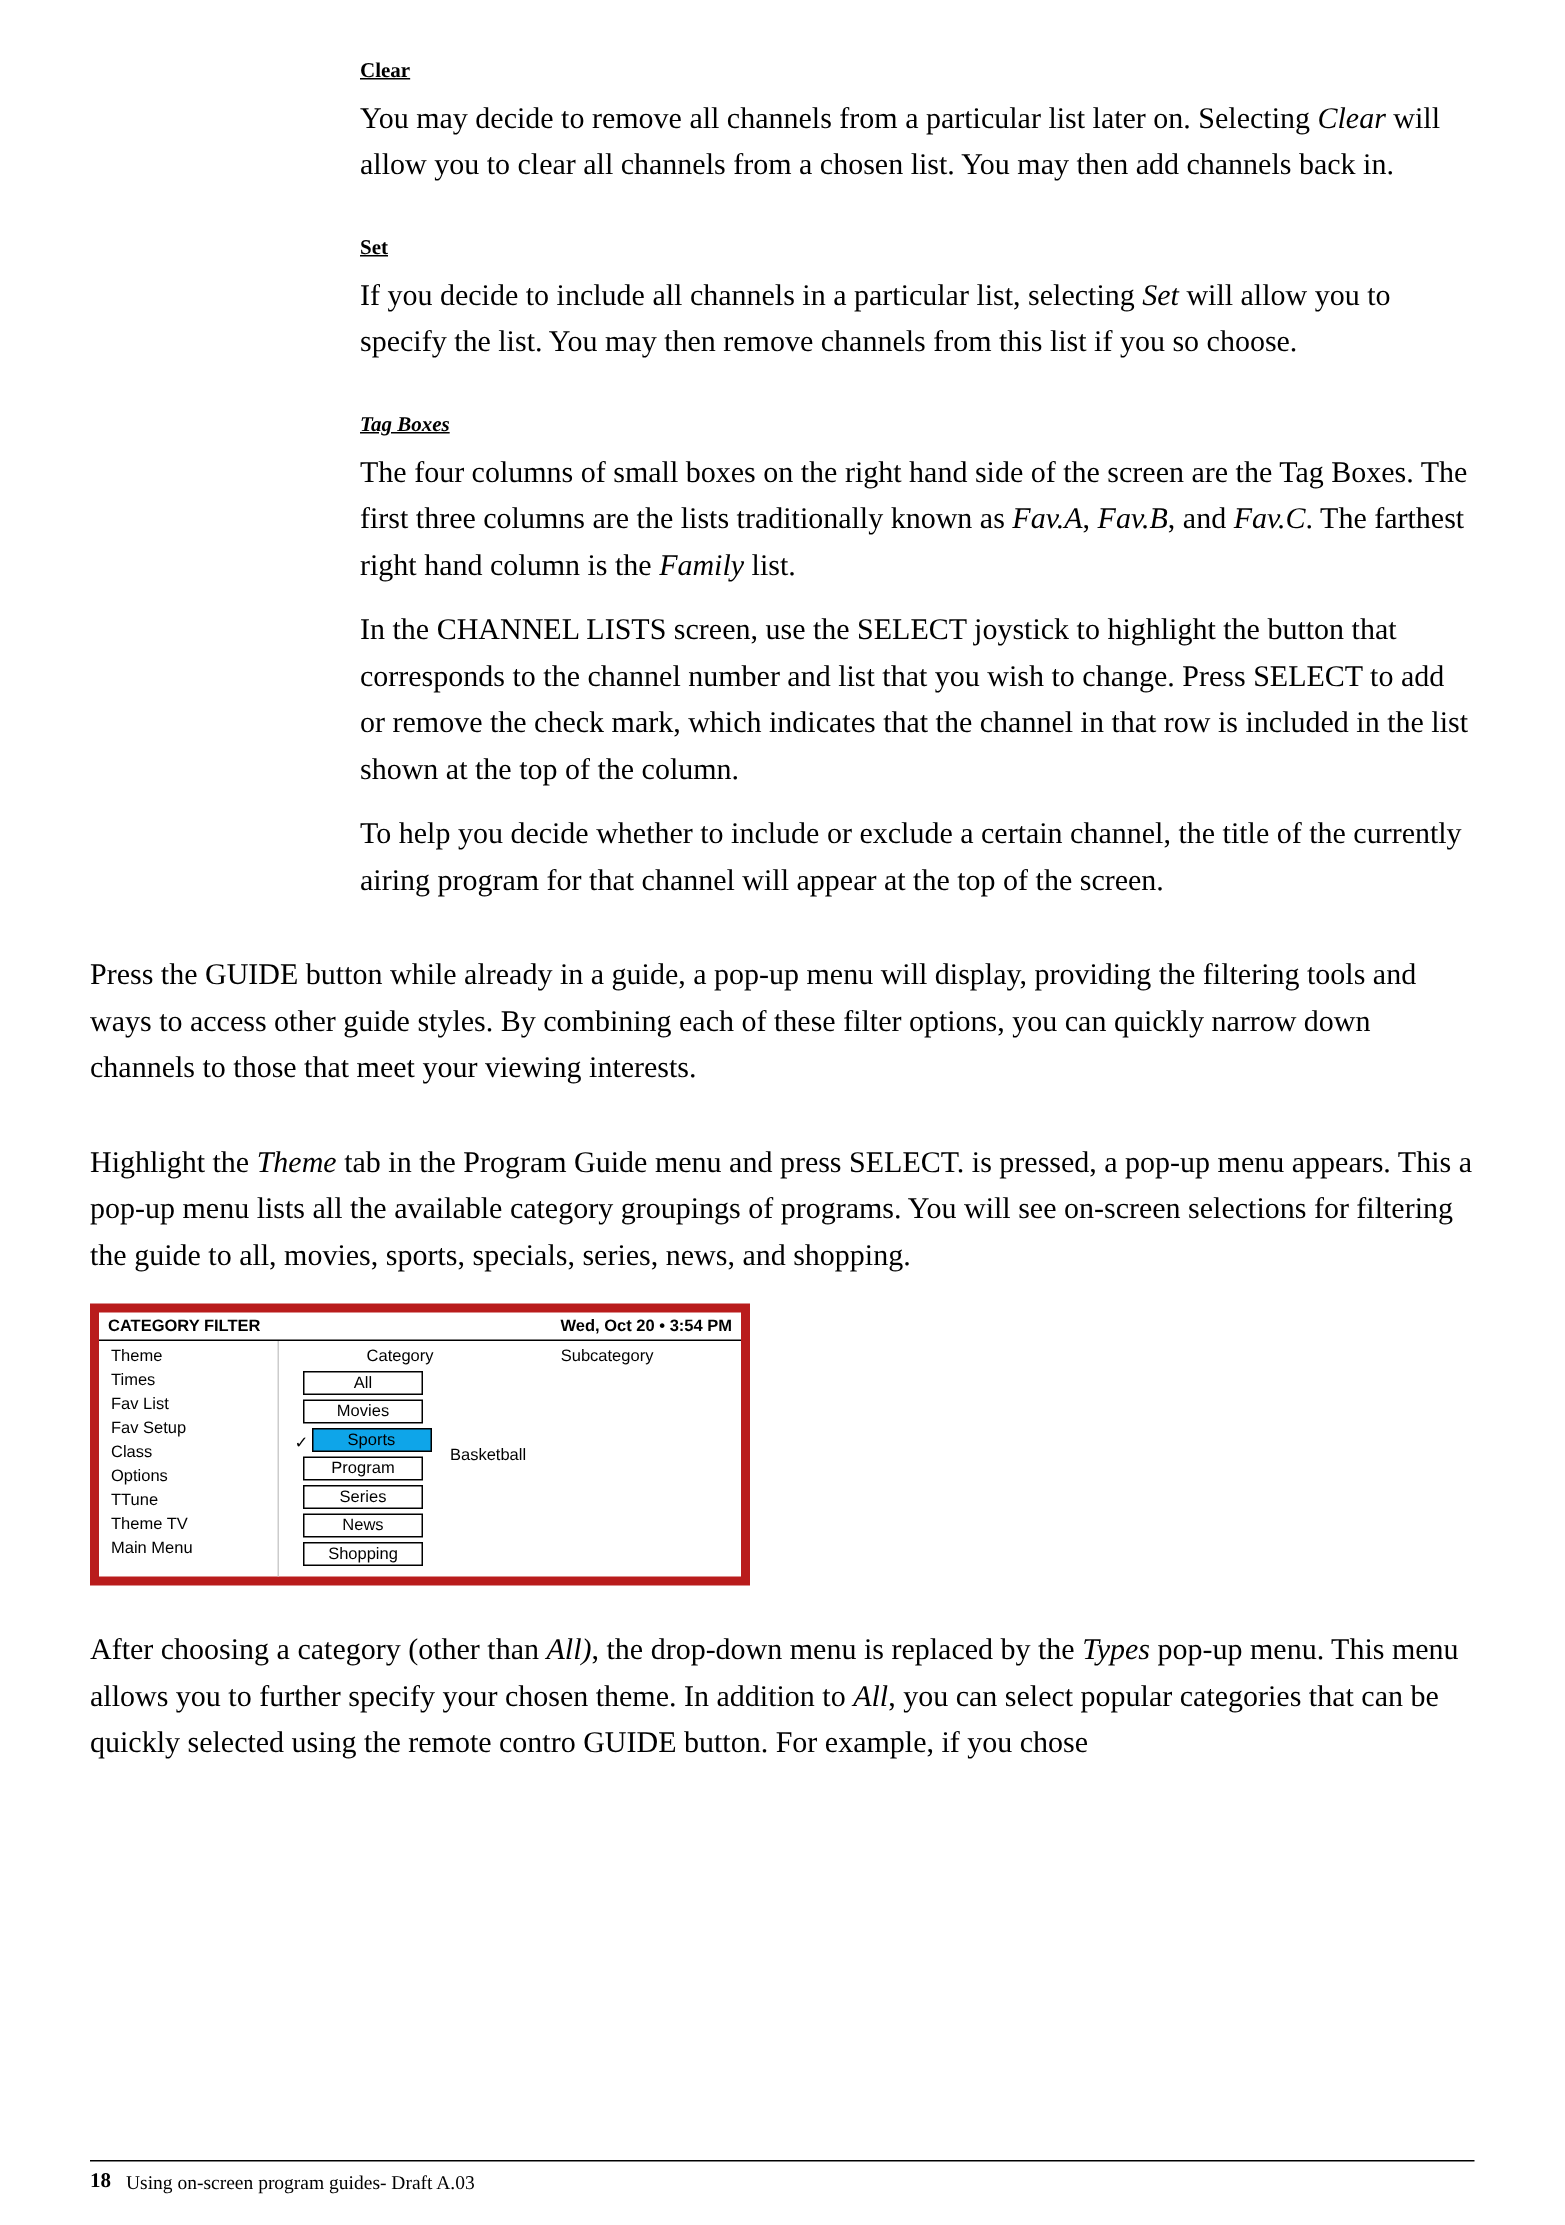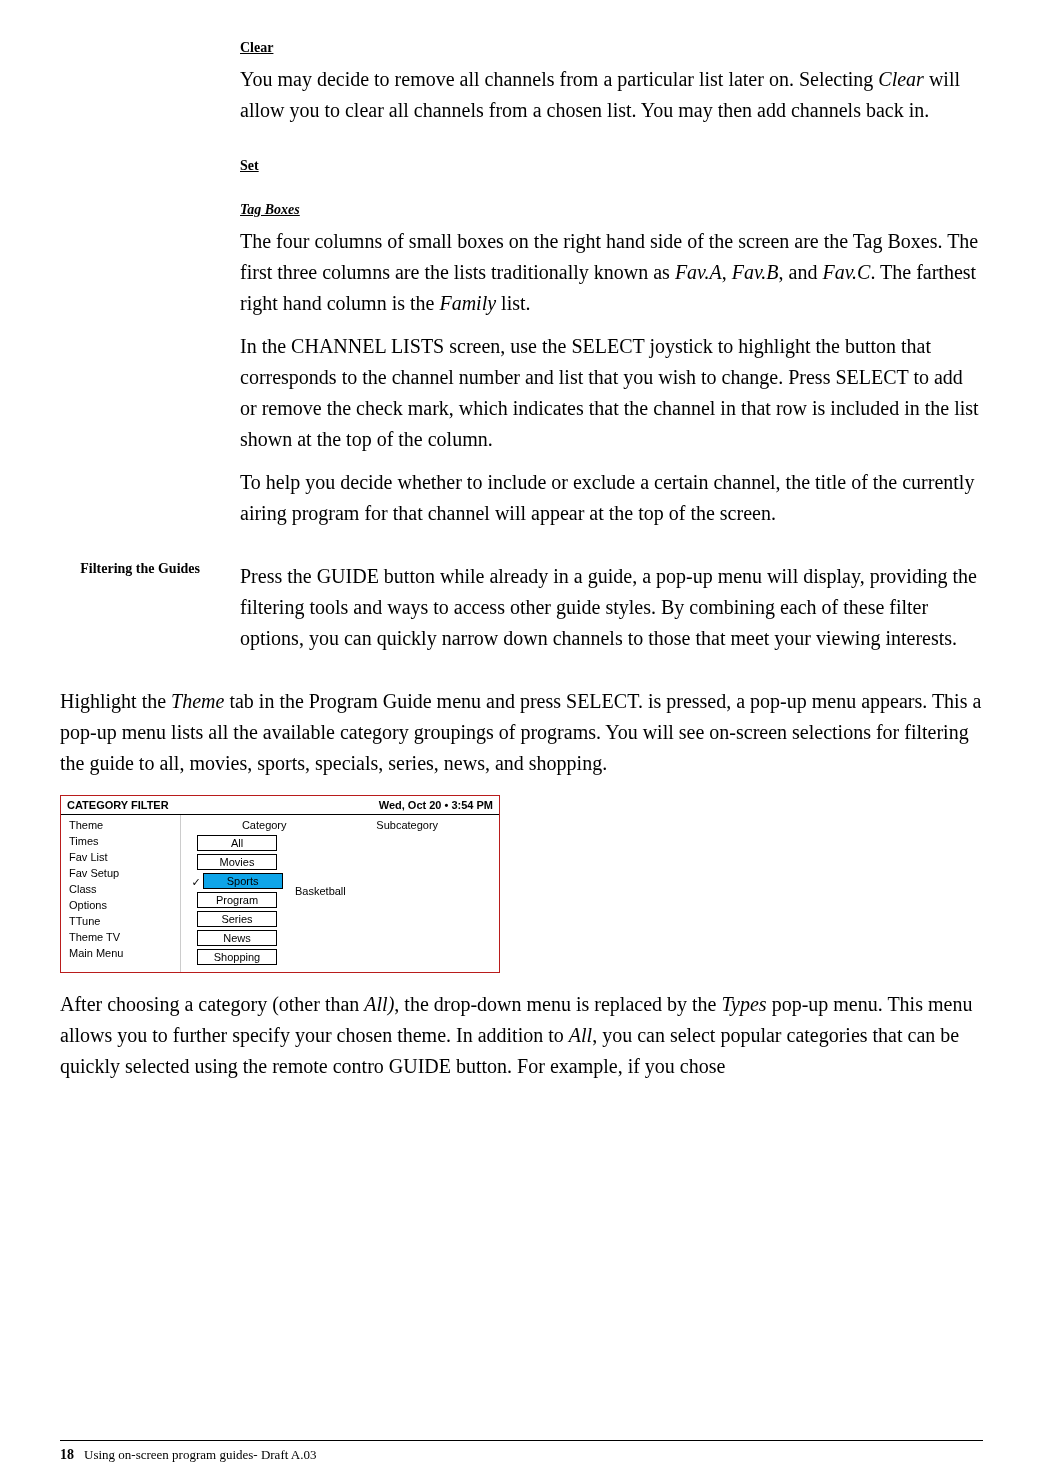--- a/index.html
+++ b/index.html
@@ -85,22 +85,22 @@
     }
 
     .row {
       display: flex;
       margin-bottom: 20px;
       justify-content: space-between;
     }
 
     
     .filter-ui {
-      border: 1px solid #b91c1c;
-      margin: 16px 0 16px 0;
+      border: 6px solid #b91c1c;
+      margin: 16px 0 28px 0;
       font-family: Arial, Helvetica, sans-serif;
       font-size: 11px;
       background: #fff;
       width: 440px;
     }
     .filter-ui-header {
       display: flex;
       justify-content: space-between;
       padding: 3px 6px;
       font-size: 11px;
@@ -178,37 +178,35 @@
     <div class="right-col">
       <h2 class="heading">Clear</h2>
       <p>You may decide to remove all channels from a particular list later on. Selecting <em>Clear</em> will allow you to clear all channels from a chosen list. You may then add channels back in.</p>
     </div>
   </div>
 
   <div class="row section-block">
     <div class="left-col"></div>
     <div class="right-col">
       <h2 class="heading">Set</h2>
+      <p>If you decide to include all channels in a particular list, selecting <em>Set</em> will allow you to specify the list. You may then remove channels from this list if you so choose.</p>
     </div>
   </div>
 
   <div class="row section-block">
     <div class="left-col"></div>
     <div class="right-col">
       <h2 class="heading-italic">Tag Boxes</h2>
       <p>The four columns of small boxes on the right hand side of the screen are the Tag Boxes. The first three columns are the lists traditionally known as <em>Fav.A</em>, <em>Fav.B</em>, and <em>Fav.C</em>. The farthest right hand column is the <em>Family</em> list.</p>
       <p>In the CHANNEL LISTS screen, use the SELECT joystick to highlight the button that corresponds to the channel number and list that you wish to change. Press SELECT to add or remove the check mark, which indicates that the channel in that row is included in the list shown at the top of the column.</p>
       <p>To help you decide whether to include or exclude a certain channel, the title of the currently airing program for that channel will appear at the top of the screen.</p>
     </div>
   </div>
 
   <div class="row section-block">
-    <div class="left-col">
-      <div class="section-label">Filtering the Guides</div>
-    </div>
     <div class="right-col">
       <p>Press the GUIDE button while already in a guide, a pop-up menu will display, providing the filtering tools and ways to access other guide styles. By combining each of these filter options, you can quickly narrow down channels to those that meet your viewing interests.</p>
     </div>
   </div>
 
   <div class="row section-block">
     <div class="right-col">
       <p>Highlight the <em>Theme</em> tab in the Program Guide menu and press SELECT. is pressed, a pop-up menu appears. This a pop-up menu lists all the available category groupings of programs. You will see on-screen selections for filtering the guide to all, movies, sports, specials, series, news, and shopping.</p>
 
       <div class="filter-ui">

